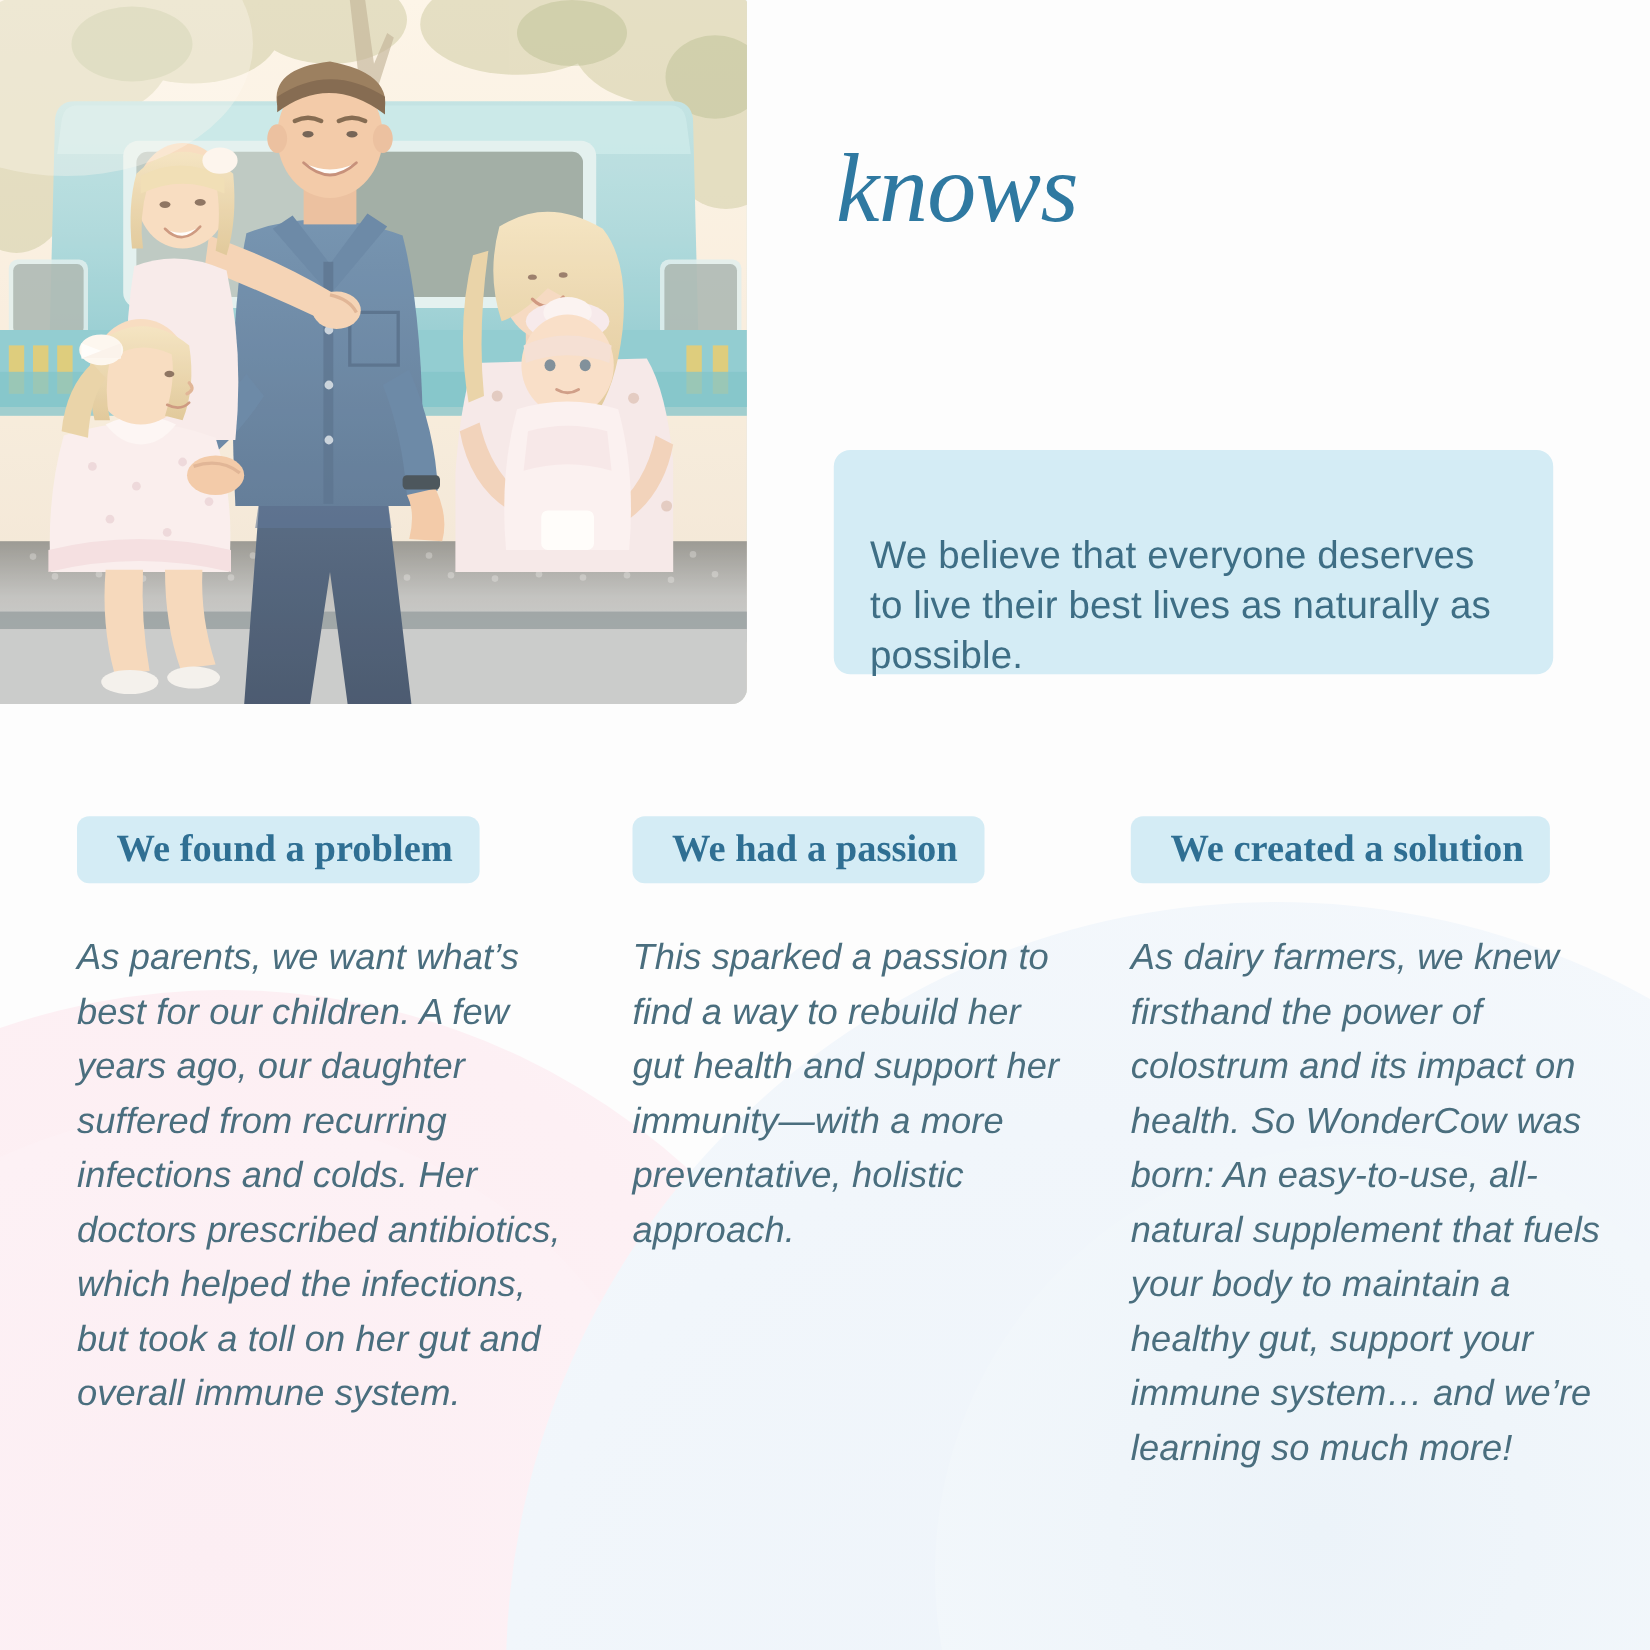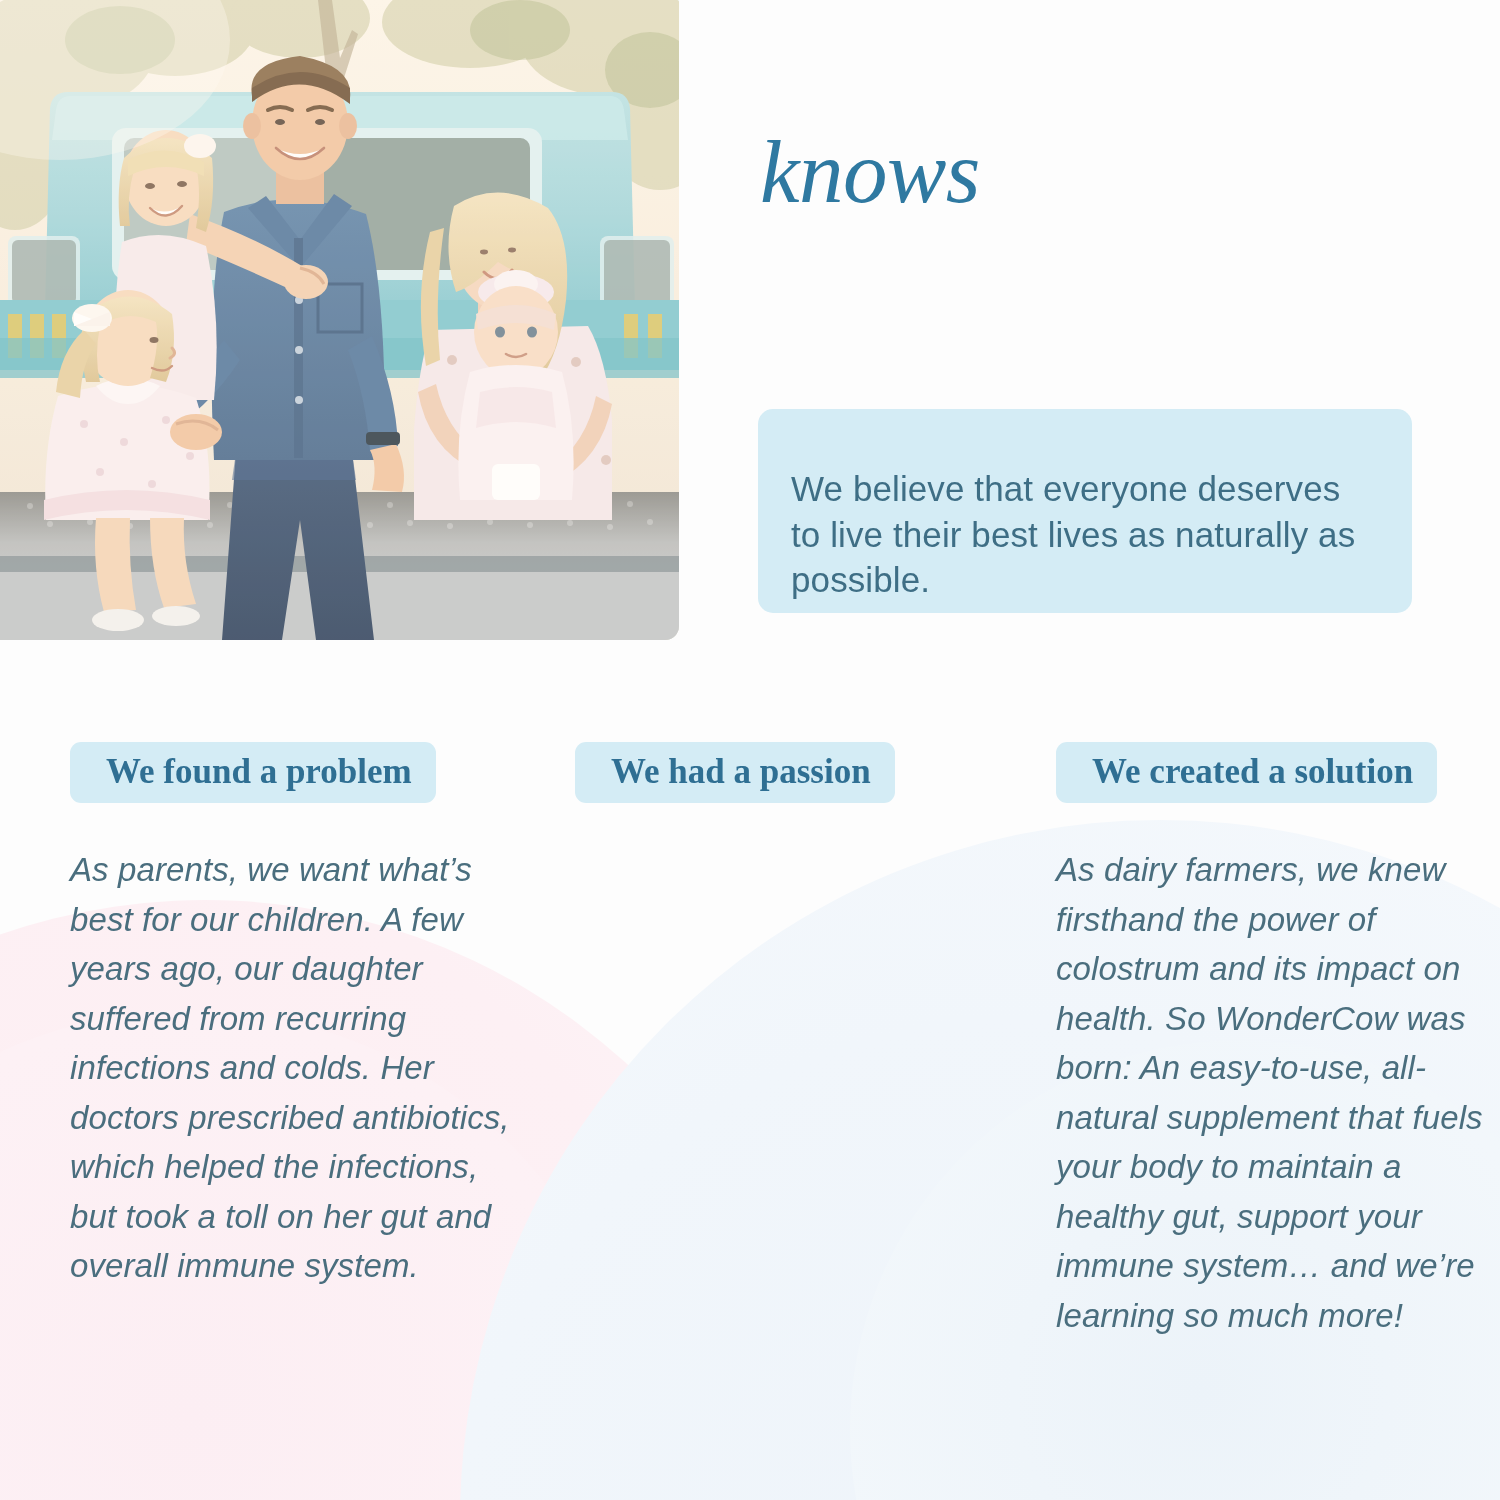--- a/index.html
+++ b/index.html
@@ -117,21 +117,21 @@
   
   .quote-box {
     position: absolute;
     left: 758px;
     top: 409px;
     width: 654px;
     height: 204px;
     background: #d4ecf5;
     border-radius: 15px;
     box-sizing: border-box;
-    padding: 22px 34px 0 33px;
+    padding: 38px 34px 0 33px;
   }
   .quote-text {
     color: #3e6e85;
     font-size: 35px;
     line-height: 1.30;
     font-weight: 400;
     letter-spacing: 0.1px;
   }
 
   
@@ -140,21 +140,21 @@
     left: 0;
     top: 742px;
     width: 1500px;
   }
   .col {
     position: absolute;
     top: 0;
   }
   .col-0 { left: 70px;   width: 450px; }
   .col-1 { left: 575px;  width: 390px; }
-  .col-2 { left: 1056px; width: 440px; }
+  .col-2 { left: 1028px; width: 440px; }
 
   .col-pill {
     display: inline-block;
     background: #d4ecf5;
     border-radius: 11px;
     padding: 12px 24px 14px 36px;
     color: #2f6f93;
     font-family: "Liberation Serif", "DejaVu Serif", serif;
     font-weight: 700;
     font-size: 35px;
@@ -450,20 +450,21 @@
 
     <div class="columns">
 
       <div class="col col-0">
         <div class="col-pill">We found a problem</div>
         <p class="col-body">As parents, we want what’s best for our children. A few years ago, our daughter suffered from recurring infections and colds. Her doctors prescribed antibiotics, which helped the infections, but took a toll on her gut and overall immune system.</p>
       </div>
 
       <div class="col col-1">
         <div class="col-pill">We had a passion</div>
+        <p class="col-body">This sparked a passion to find a way to rebuild her gut health and support her immunity—with a more preventative, holistic approach.</p>
       </div>
 
       <div class="col col-2">
         <div class="col-pill">We created a solution</div>
         <p class="col-body">As dairy farmers, we knew firsthand the power of colostrum and its impact on health. So WonderCow was born: An easy-to-use, all-natural supplement that fuels your body to maintain a healthy gut, support your immune system… and we’re learning so much more!</p>
       </div>
 
     </div>
 
   </div>

